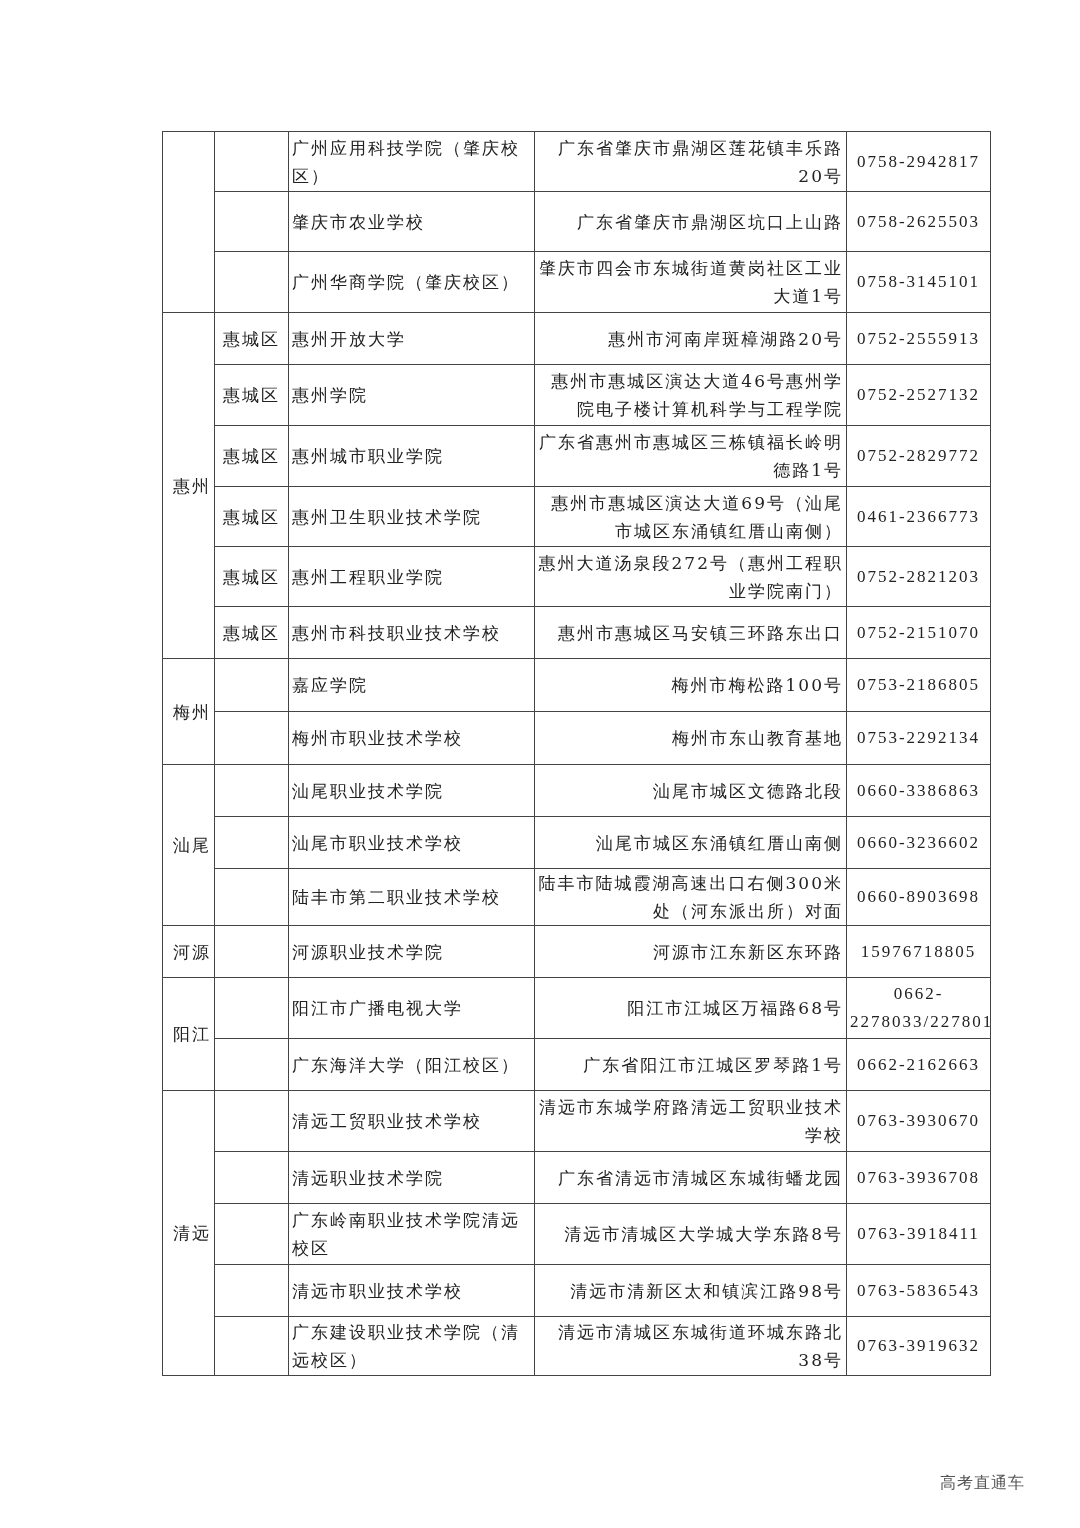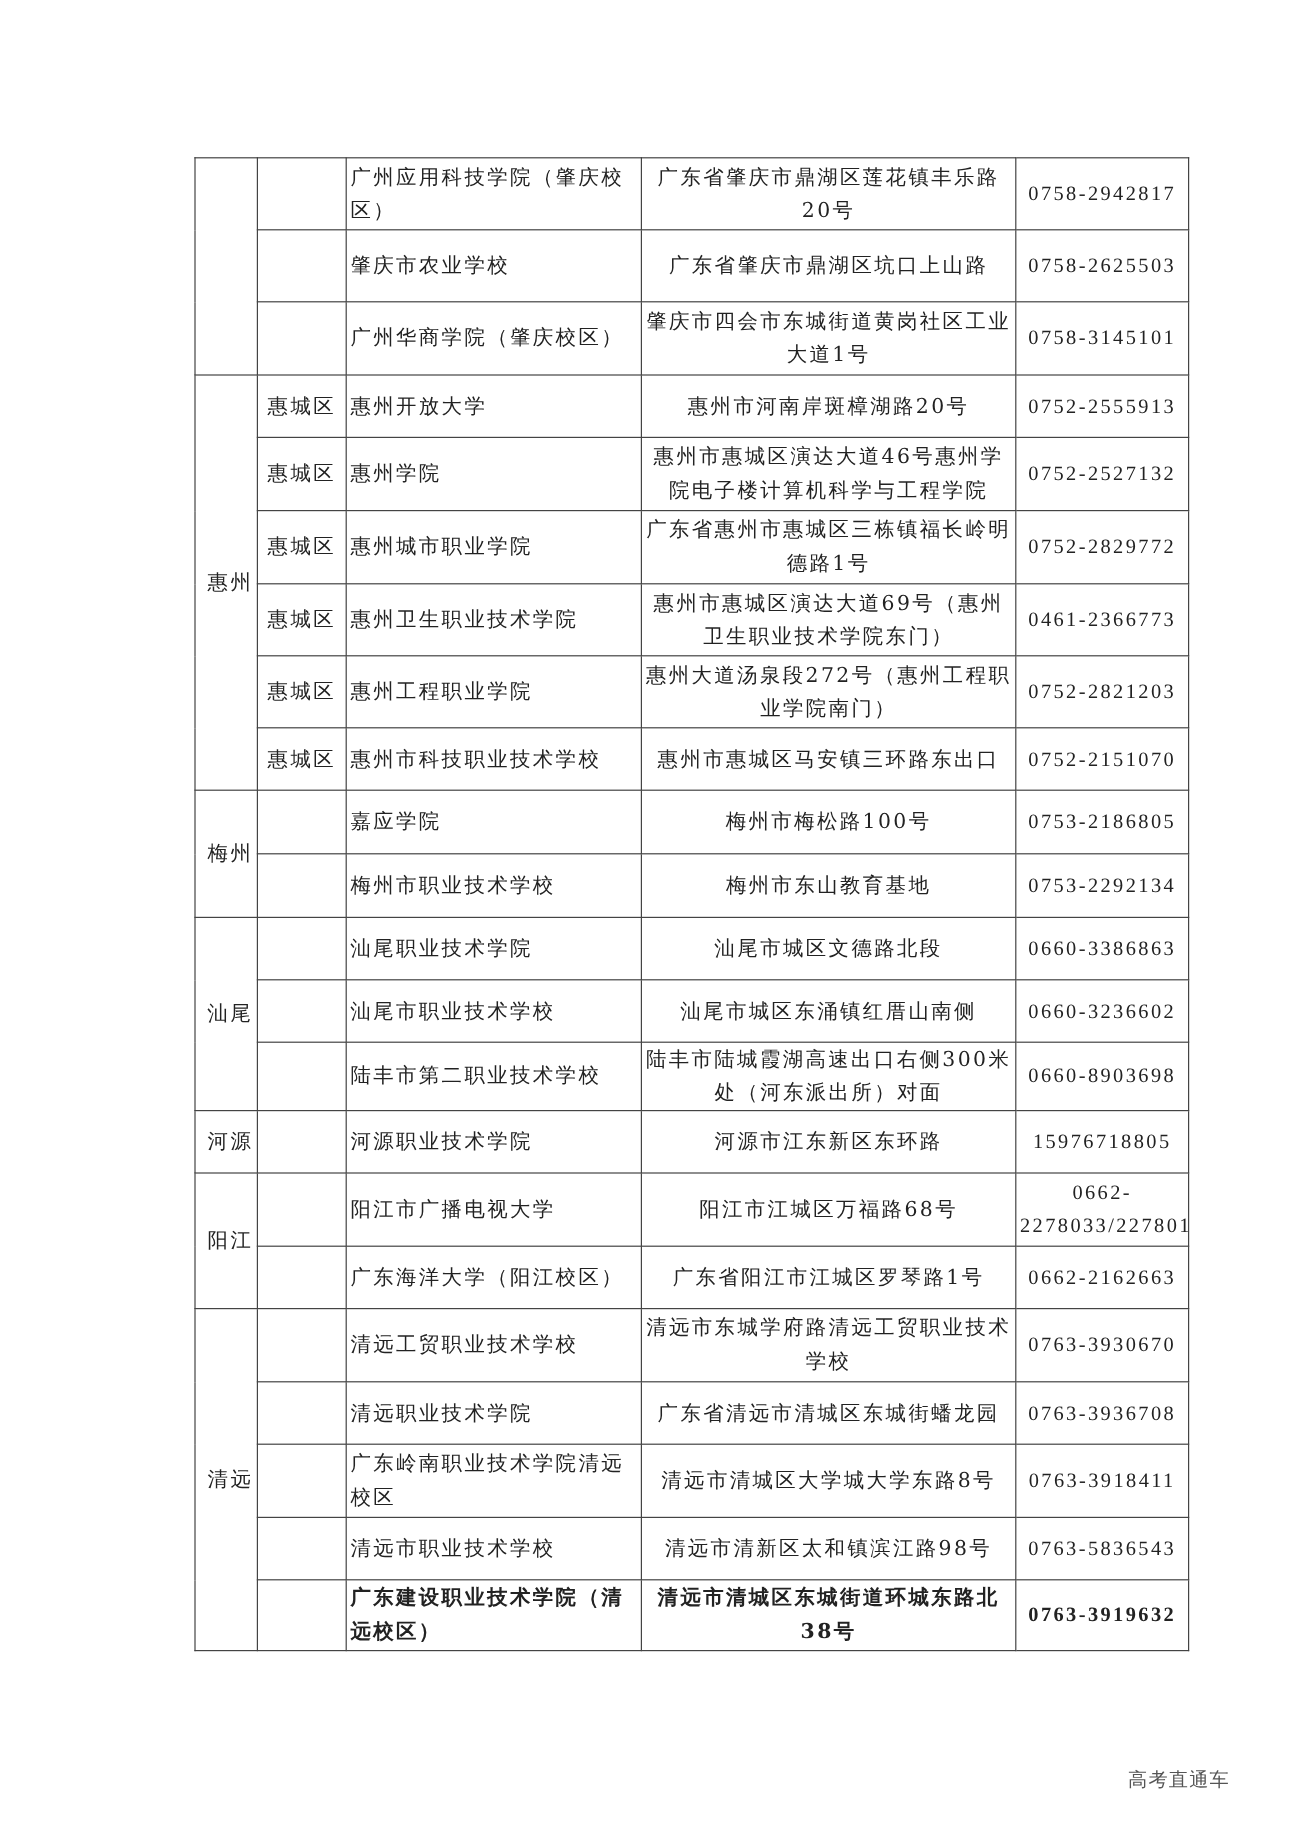--- a/index.html
+++ b/index.html
@@ -5,21 +5,21 @@
   html, body { margin: 0; padding: 0; background: #ffffff; }
   body { width: 1080px; height: 1528px; position: relative; overflow: hidden;
          font-family: "DejaVu Serif", "Liberation Serif", serif; color: #222; }
   table.contacts { position: absolute; left: 162px; top: 131px; border-collapse: collapse;
                    table-layout: fixed; width: 828px; }
   table.contacts td { border: 1px solid #444; font-size: 17px; line-height: 28px; padding: 0 3px;
                       vertical-align: middle; letter-spacing: 2px; overflow: hidden; }
   td.city { text-align: right; letter-spacing: 1px; }
   td.district { text-align: center; letter-spacing: 1px; }
   td.school { }
-  td.addr { text-align: center; }
+  td.addr { text-align: right; }
   td.phone { text-align: center; letter-spacing: 0; font-family: "Liberation Serif", serif; font-size: 18px; }
   .watermark { position: absolute; left: 940px; top: 1473px; font-size: 16px; color: #555;
                font-family: "DejaVu Sans", sans-serif; letter-spacing: 1px; }
 </style>
 </head>
 <body>
 
 <table class="contacts">
   <colgroup>
     <col style="width:52px">
@@ -63,21 +63,21 @@
       </tr>
       <tr style="height: 61px;">
         <td class="district">惠城区</td>
         <td class="school">惠州城市职业学院</td>
         <td class="addr">广东省惠州市惠城区三栋镇福长岭明德路1号</td>
         <td class="phone">0752-2829772</td>
       </tr>
       <tr style="height: 60px;">
         <td class="district">惠城区</td>
         <td class="school">惠州卫生职业技术学院</td>
-        <td class="addr">惠州市惠城区演达大道69号（惠州卫生职业技术学院东门）</td>
+        <td class="addr">惠州市惠城区演达大道69号（汕尾市城区东涌镇红厝山南侧）</td>
         <td class="phone">0461-2366773</td>
       </tr>
       <tr style="height: 60px;">
         <td class="district">惠城区</td>
         <td class="school">惠州工程职业学院</td>
         <td class="addr">惠州大道汤泉段272号（惠州工程职业学院南门）</td>
         <td class="phone">0752-2821203</td>
       </tr>
       <tr style="height: 52px;">
         <td class="district">惠城区</td>
@@ -155,21 +155,21 @@
         <td class="school">广东岭南职业技术学院清远校区</td>
         <td class="addr">清远市清城区大学城大学东路8号</td>
         <td class="phone">0763-3918411</td>
       </tr>
       <tr style="height: 52px;">
         <td class="district"></td>
         <td class="school">清远市职业技术学校</td>
         <td class="addr">清远市清新区太和镇滨江路98号</td>
         <td class="phone">0763-5836543</td>
       </tr>
-      <tr style="height: 59px; font-weight: bold;">
+      <tr style="height: 59px;">
         <td class="district"></td>
         <td class="school">广东建设职业技术学院（清远校区）</td>
         <td class="addr">清远市清城区东城街道环城东路北38号</td>
         <td class="phone">0763-3919632</td>
       </tr>
     </tbody>
 </table>
 
 <div class="watermark">高考直通车</div>
 

